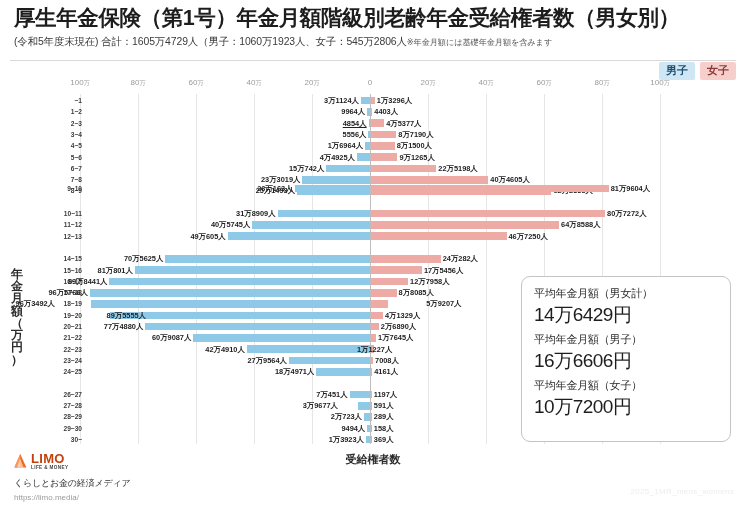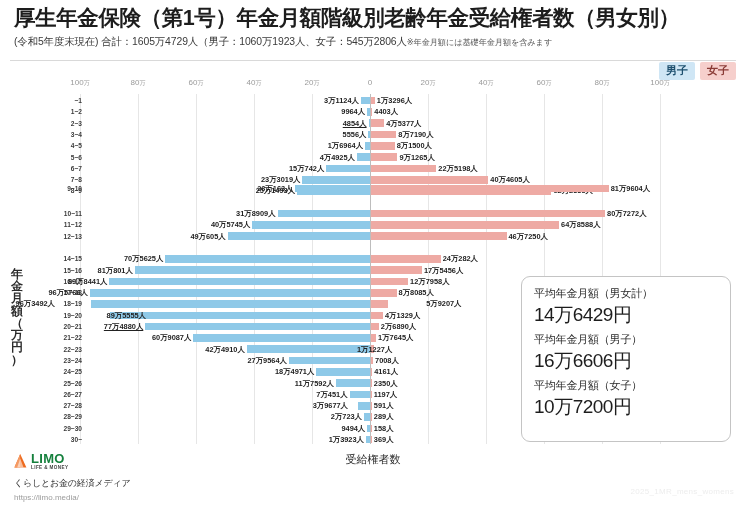--- a/index.html
+++ b/index.html
@@ -70,39 +70,39 @@
   .val {
     position:absolute; font-size:7.4px; font-weight:700; color:#222;
     line-height:11.3px; white-space:nowrap;
   }
   .val-m { text-align:right; }
   .val-f { text-align:left; }
 
   
   .xlab {
     position:absolute; left:0; top:452px; width:746px; text-align:center;
-    font-size:11px; font-weight:400; color:#2b2b2b;
+    font-size:11px; font-weight:700; color:#2b2b2b;
   }
 
   
   .statbox {
     position:absolute; left:521px; top:276px; width:210px; height:166px;
     border:1px solid #c4c4c4; border-radius:9px; background:#fff;
     padding:9px 12px 0;
   }
   .stat { margin-bottom:4px; }
   .stat-lbl { font-size:11px; color:#2b2b2b; letter-spacing:-0.2px; white-space:nowrap; }
   .stat-val { font-size:19px; font-weight:400; color:#1d1d1d; letter-spacing:-0.5px; margin-top:1px; white-space:nowrap; }
 
   
   .foot { position:absolute; left:14px; top:452px; }
   .logo-row { display:flex; align-items:center; gap:4px; }
   .logo-mark { width:13px; height:14px; display:block; }
   .logo-txt { line-height:1; }
-  .logo-name { font-size:13px; font-weight:700; color:#15803d; letter-spacing:0.3px; }
+  .logo-name { font-size:13px; font-weight:700; color:#c2410c; letter-spacing:0.3px; }
   .logo-tag { font-size:4.6px; font-weight:700; color:#444; letter-spacing:0.4px; margin-top:1px; }
   .foot-desc { margin-top:6px; font-size:9px; color:#333; letter-spacing:-0.2px; }
   .foot-url { margin-top:3px; font-size:8px; color:#9b9b9b; }
 
   .watermark {
     position:absolute; right:12px; bottom:11px;
     font-size:8px; color:#ededed; letter-spacing:0.3px; white-space:nowrap;
   }
 </style>
 </head>
@@ -290,21 +290,21 @@
         <div class="row" style="top: 215.7px;">
           <div class="row-cat">19~20</div>
           <div class="bar bar-m" style="left: 110.289px; width: 259.711px; background: rgb(142, 201, 232);"></div>
           <div class="val val-m" style="right: 600px;">89万5555人</div>
           <div class="bar bar-f" style="left: 371px; width: 11.9854px; background: rgb(238, 170, 164);"></div>
           <div class="val val-f" style="left: 384.985px;">4万1329人</div>
         </div>
         <div class="row" style="top: 227px;">
           <div class="row-cat">20~21</div>
           <div class="bar bar-m" style="left: 145.285px; width: 224.715px; background: rgb(142, 201, 232);"></div>
-          <div class="val val-m" style="right: 602.715px; text-decoration: underline;">77万4880人</div>
+          <div class="val val-m" style="right: 602.715px;">77万4880人</div>
           <div class="bar bar-f" style="left: 371px; width: 7.7981px; background: rgb(238, 170, 164);"></div>
           <div class="val val-f" style="left: 380.798px;">2万6890人</div>
         </div>
         <div class="row" style="top: 238.3px;">
           <div class="row-cat">21~22</div>
           <div class="bar bar-m" style="left: 193.365px; width: 176.635px; background: rgb(142, 201, 232);"></div>
           <div class="val val-m" style="right: 554.635px;">60万9087人</div>
           <div class="bar bar-f" style="left: 371px; width: 5.11705px; background: rgb(238, 170, 164);"></div>
           <div class="val val-f" style="left: 378.117px;">1万7645人</div>
         </div>
@@ -322,38 +322,31 @@
           <div class="bar bar-f" style="left: 371px; width: 2.03232px; background: rgb(238, 170, 164);"></div>
           <div class="val val-f" style="left: 375.032px;">7008人</div>
         </div>
         <div class="row" style="top: 272.2px;">
           <div class="row-cat">24~25</div>
           <div class="bar bar-m" style="left: 316.358px; width: 53.6416px; background: rgb(142, 201, 232);"></div>
           <div class="val val-m" style="right: 431.642px;">18万4971人</div>
           <div class="bar bar-f" style="left: 371px; width: 1.20669px; background: rgb(238, 170, 164);"></div>
           <div class="val val-f" style="left: 374.207px;">4161人</div>
         </div>
-        <div class="row" style="top: 283.5px;">
-          <div class="row-cat">25~26</div>
-          <div class="bar bar-m" style="left: 335.898px; width: 34.1017px; background: rgb(142, 201, 232);"></div>
-          <div class="val val-m" style="right: 412.102px;">11万7592人</div>
-          <div class="bar bar-f" style="left: 371px; width: 0.8px; background: rgb(238, 170, 164);"></div>
-          <div class="val val-f" style="left: 373.8px;">2350人</div>
-        </div>
         <div class="row" style="top: 294.8px;">
           <div class="row-cat">26~27</div>
           <div class="bar bar-m" style="left: 349.569px; width: 20.4308px; background: rgb(142, 201, 232);"></div>
           <div class="val val-m" style="right: 398.431px;">7万451人</div>
           <div class="bar bar-f" style="left: 371px; width: 0.8px; background: rgb(238, 170, 164);"></div>
           <div class="val val-f" style="left: 373.8px;">1197人</div>
         </div>
         <div class="row" style="top: 306.1px;">
           <div class="row-cat">27~28</div>
           <div class="bar bar-m" style="left: 358.494px; width: 11.5063px; background: rgb(142, 201, 232);"></div>
-          <div class="val val-m" style="right: 398px;">3万9677人</div>
+          <div class="val val-m" style="right: 408px;">3万9677人</div>
           <div class="bar bar-f" style="left: 371px; width: 0.8px; background: rgb(238, 170, 164);"></div>
           <div class="val val-f" style="left: 373.8px;">591人</div>
         </div>
         <div class="row" style="top: 317.4px;">
           <div class="row-cat">28~29</div>
           <div class="bar bar-m" style="left: 363.99px; width: 6.00967px; background: rgb(142, 201, 232);"></div>
           <div class="val val-m" style="right: 384.01px;">2万723人</div>
           <div class="bar bar-f" style="left: 371px; width: 0.8px; background: rgb(238, 170, 164);"></div>
           <div class="val val-f" style="left: 373.8px;">289人</div>
         </div>

